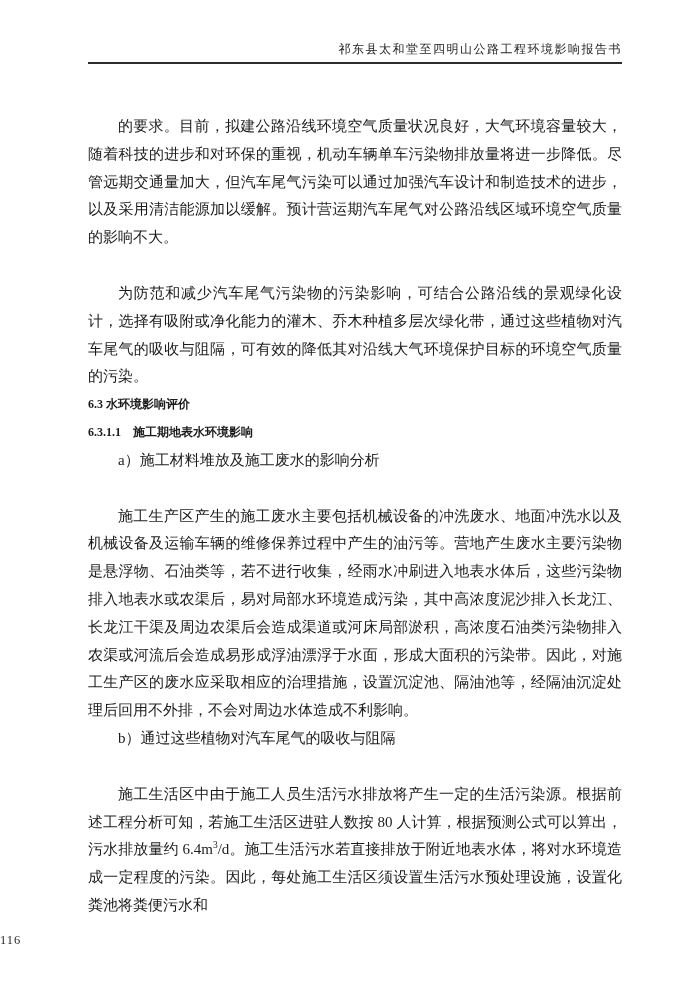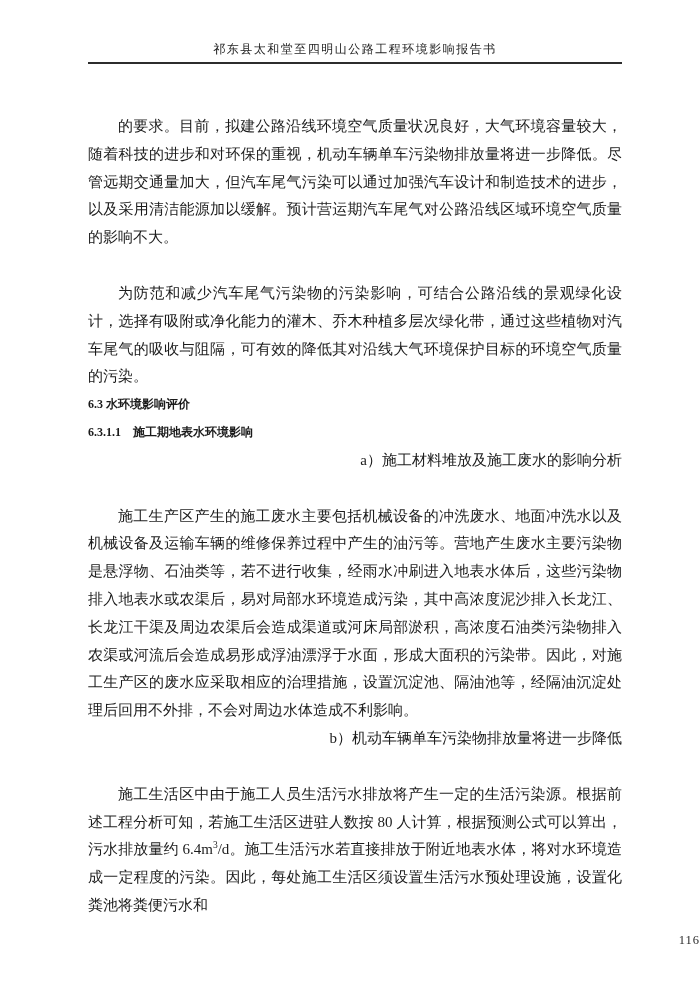--- a/index.html
+++ b/index.html
@@ -21,21 +21,21 @@
   
   .doc-header {
     position: absolute;
     top: 0;
     left: 88px;
     right: 78px;
   }
   .header-title {
     margin-top: 41px;
     padding-bottom: 4px;
-    text-align: center;
+    text-align: right;
     font-size: 12px;
     letter-spacing: 1.5px;
     color: #242424;
     border-bottom: 2px solid #2c2c2c;
     white-space: pre-wrap;
   }
   
   .doc-body {
     position: absolute;
     top: 85px;
@@ -45,21 +45,21 @@
     line-height: 27.8px;
     text-align: justify;
     text-justify: inter-ideograph;
     word-break: break-all;
   }
   .doc-body p {
     margin: 0;
     white-space: pre-wrap;
   }
   .para.indent { text-indent: 2em; margin-top: 28px; }
-  .para.item   { text-indent: 2em; text-align: right; }
+  .para.item   { text-indent: 2em; text-align: left; }
   .doc-body h2, .doc-body h3, .doc-body h4 {
     margin: 0;
     font-size: 12px;
     line-height: 27.8px;
     text-align: left;
     white-space: pre-wrap;
   }
   .h-63   { font-weight: bold;   font-size: 15.5px; }
   .h-631  { font-weight: normal; }
   .h-6311 { font-weight: bold; }
@@ -67,21 +67,21 @@
     font-size: 9.5px;
     line-height: 0;
     vertical-align: super;
   }
   
   .doc-footer {
     position: absolute;
     left: 0;
     right: 0;
     bottom: 42px;
-    text-align: right;
+    text-align: left;
   }
   .page-number {
     font-size: 12.5px;
     letter-spacing: 1px;
     color: #2a2a2a;
   }
 </style>
 </head>
 <body>
 
@@ -100,21 +100,21 @@
     <h2 class="h-63">6.3 水环境影响评价</h2>
 
 
     <h4 class="h-6311">6.3.1.1　施工期地表水环境影响</h4>
 
     <p class="para item">a）施工材料堆放及施工废水的影响分析</p>
 
 
     <p class="para indent">施工生产区产生的施工废水主要包括机械设备的冲洗废水、地面冲洗水以及机械设备及运输车辆的维修保养过程中产生的油污等。营地产生废水主要污染物是悬浮物、石油类等，若不进行收集，经雨水冲刷进入地表水体后，这些污染物排入地表水或农渠后，易对局部水环境造成污染，其中高浓度泥沙排入长龙江、长龙江干渠及周边农渠后会造成渠道或河床局部淤积，高浓度石油类污染物排入农渠或河流后会造成易形成浮油漂浮于水面，形成大面积的污染带。因此，对施工生产区的废水应采取相应的治理措施，设置沉淀池、隔油池等，经隔油沉淀处理后回用不外排，不会对周边水体造成不利影响。</p>
 
-    <p class="para item">b）机动车辆单车污染物排放量将进一步降低</p>
+    <p class="para item">b）通过这些植物对汽车尾气的吸收与阻隔</p>
 
     <p class="para indent"><span>施工生活区中由于施工人员生活污水排放将产生一定的生活污染源。根据前述工程分析可知，若施工生活区进驻人数按 80 人计算，根据预测公式可以算出，污水排放量约 6.4m</span><sup>3</sup><span>/d。施工生活污水若直接排放于附近地表水体，将对水环境造成一定程度的污染。因此，每处施工生活区须设置生活污水预处理设施，设置化粪池将粪便污水和</span></p>
 
   </main>
 
   <footer class="doc-footer">
     <span class="page-number">116</span>
   </footer>
 
 </div>

